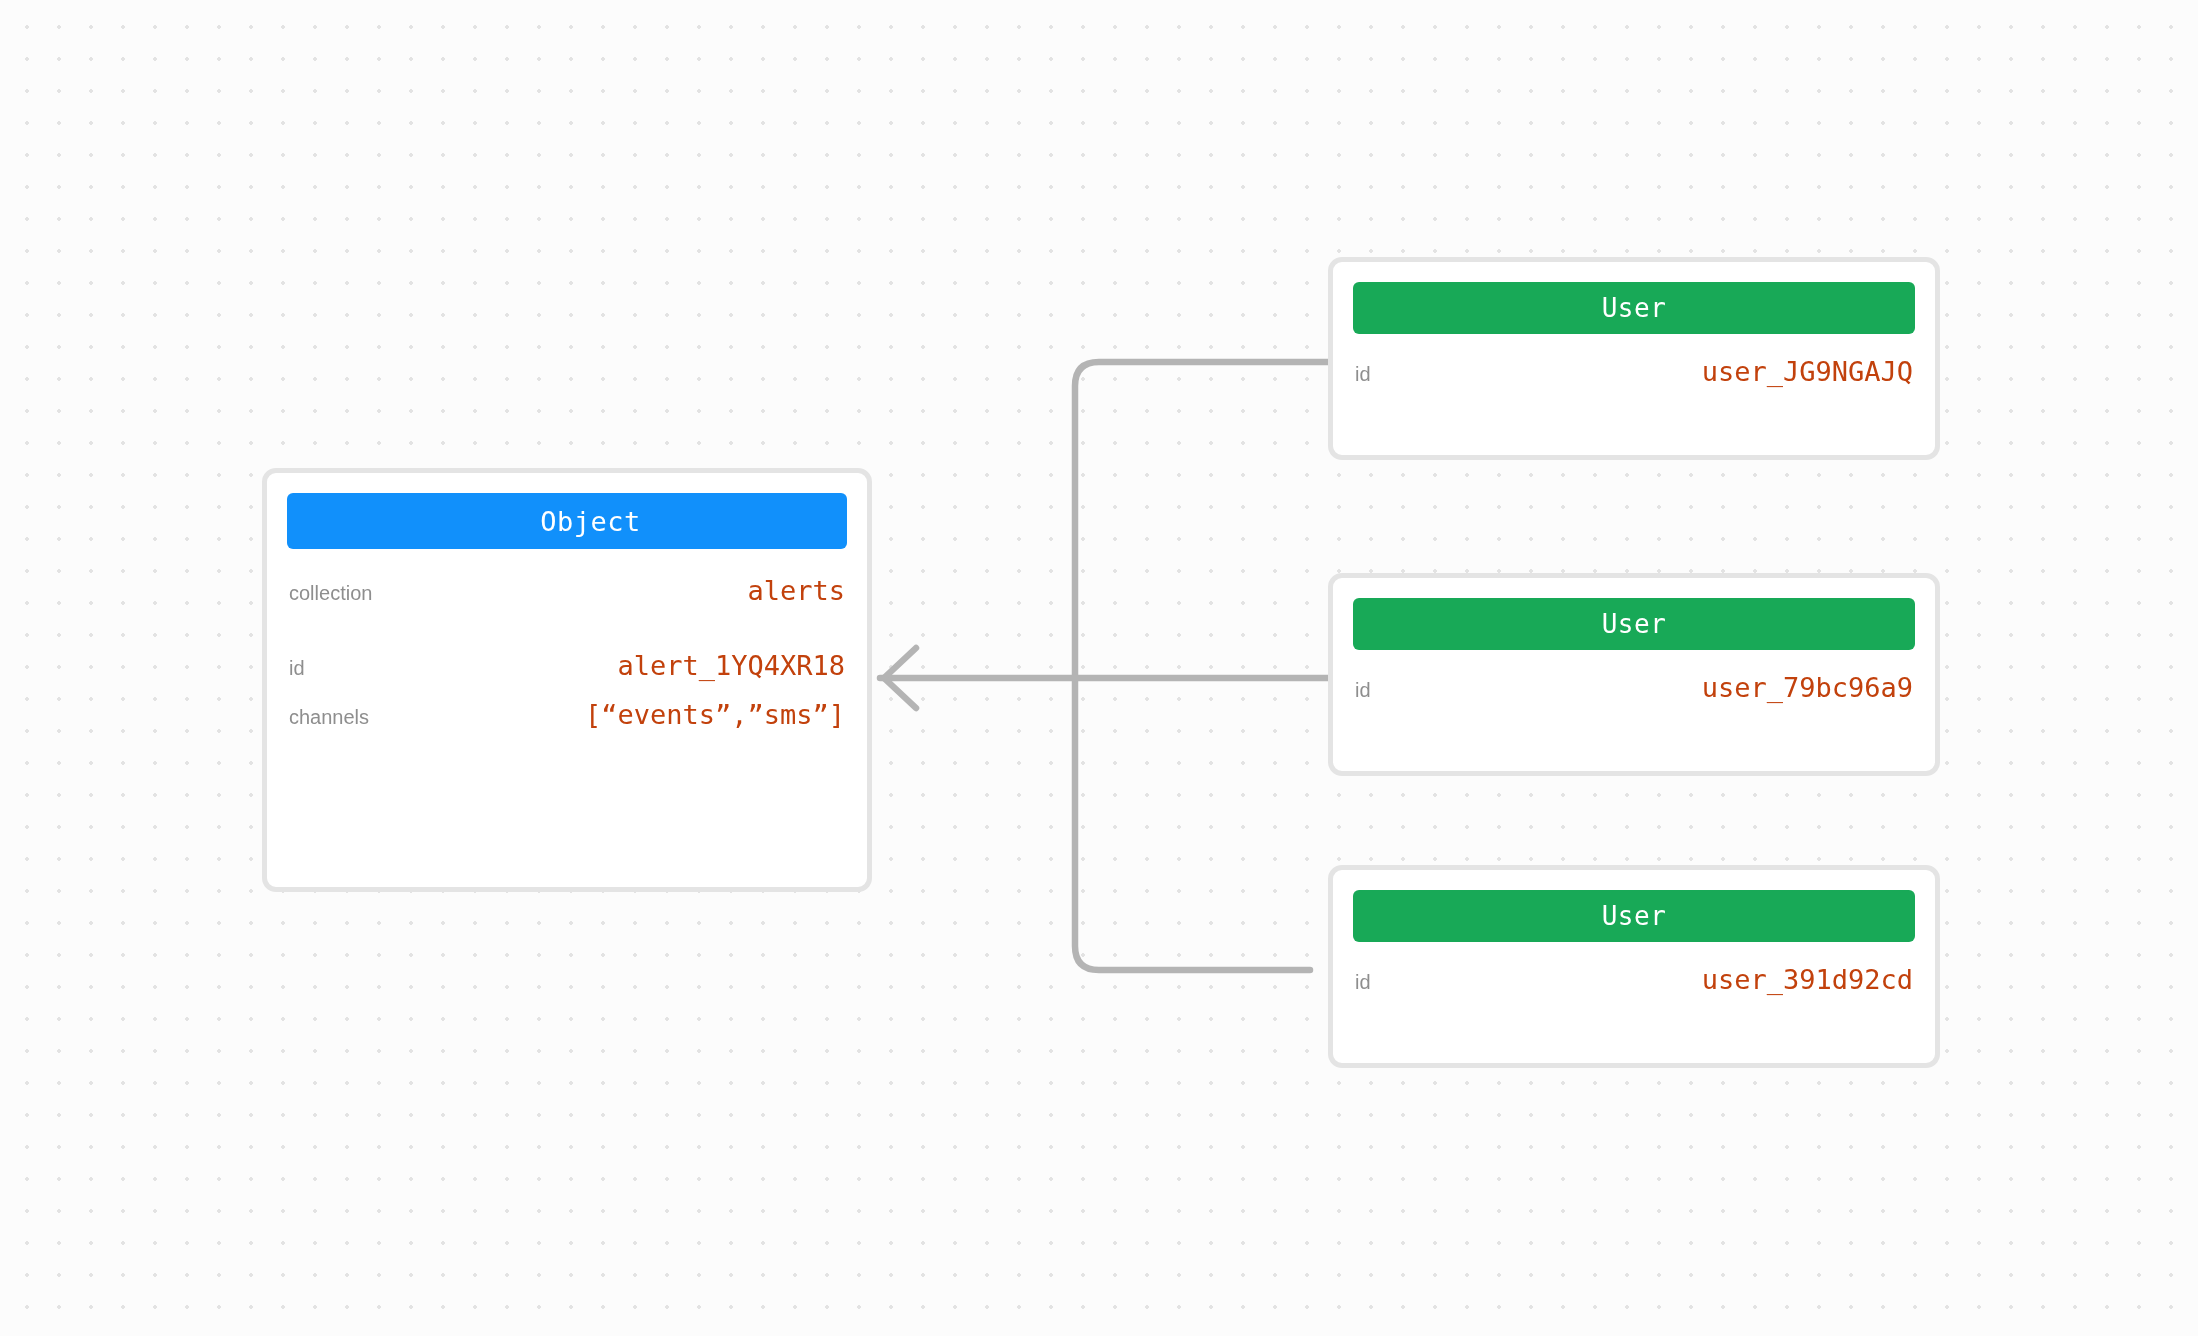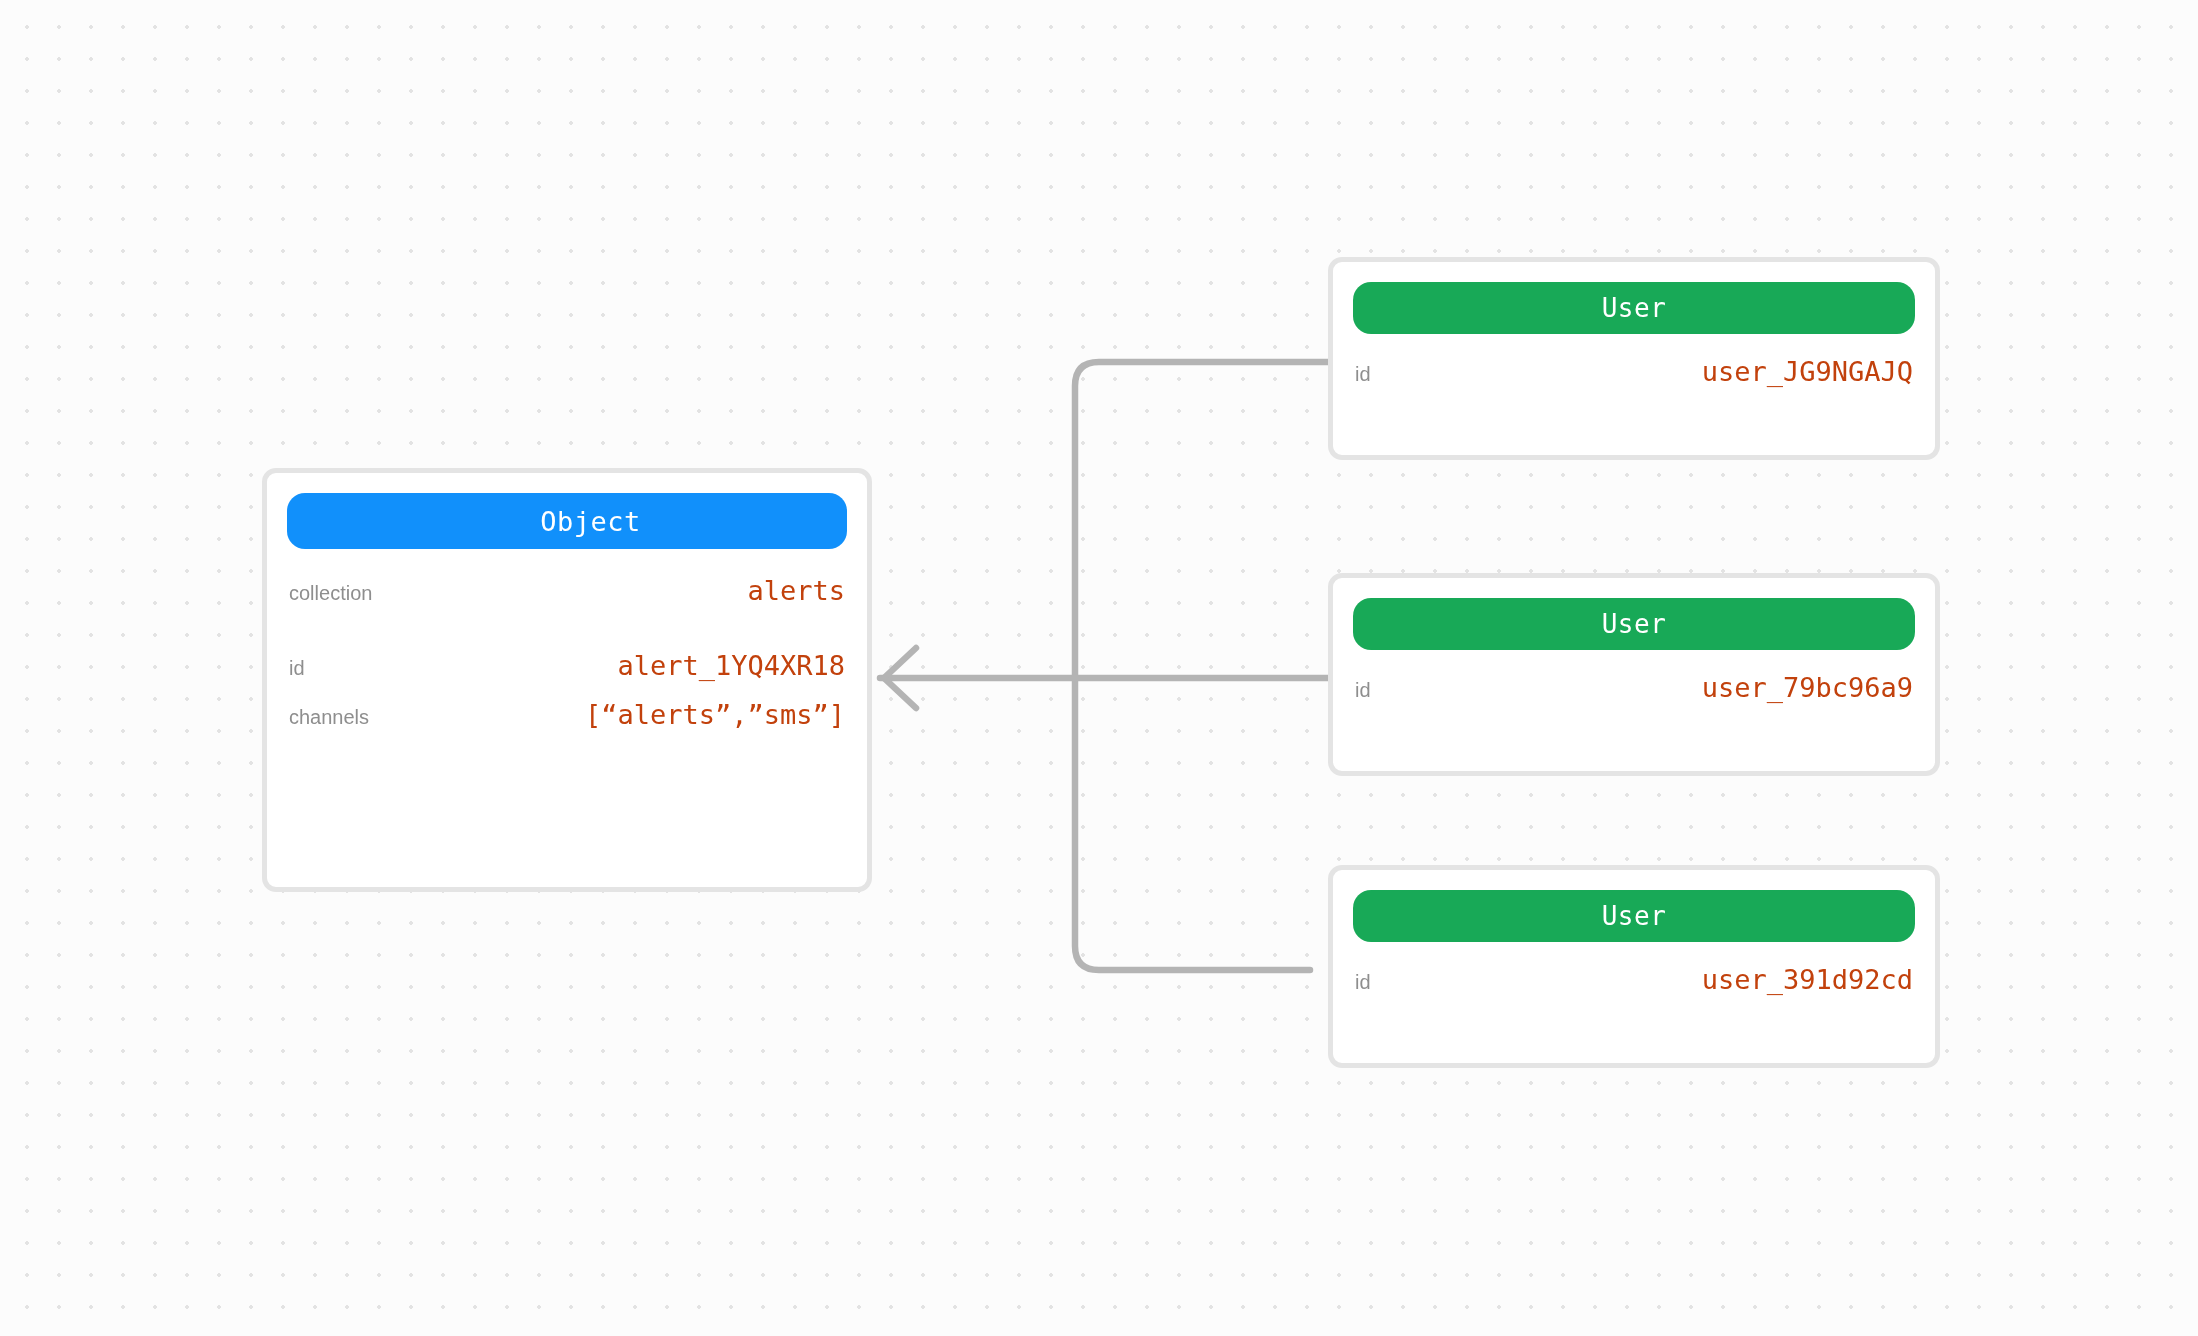--- a/index.html
+++ b/index.html
@@ -38,21 +38,21 @@
     box-sizing: border-box;
     background: #ffffff;
     border: 5px solid #e4e4e4;
     border-radius: 14px;
   }
 
   .card-header {
     box-sizing: border-box;
     margin: 20px 20px 0 20px;
     height: 52px;
-    border-radius: 18px;
+    border-radius: 6px;
     display: flex;
     align-items: center;
     justify-content: center;
     color: #ffffff;
     font-family: "DejaVu Sans Mono", "Liberation Mono", monospace;
     font-size: 26px;
     letter-spacing: 0.5px;
   }
   .card-header.blue  { background: #1190fb; }
   .card-header.green { background: #18a957; }
@@ -127,21 +127,21 @@
         </div>
       </div>
 
       <div class="prop-group tight">
         <div class="prop-row">
           <span class="prop-key">id</span>
           <span class="prop-val">alert_1YQ4XR18</span>
         </div>
         <div class="prop-row">
           <span class="prop-key">channels</span>
-          <span class="prop-val">[“alerts”,”sms”]</span>
+          <span class="prop-val">[“events”,”sms”]</span>
         </div>
       </div>
 
     </div>
   </div>
 
   <div class="card user-card" id="node-user-1">
     <div class="card-header green">User</div>
     <div class="card-body">
       <div class="prop-group">

